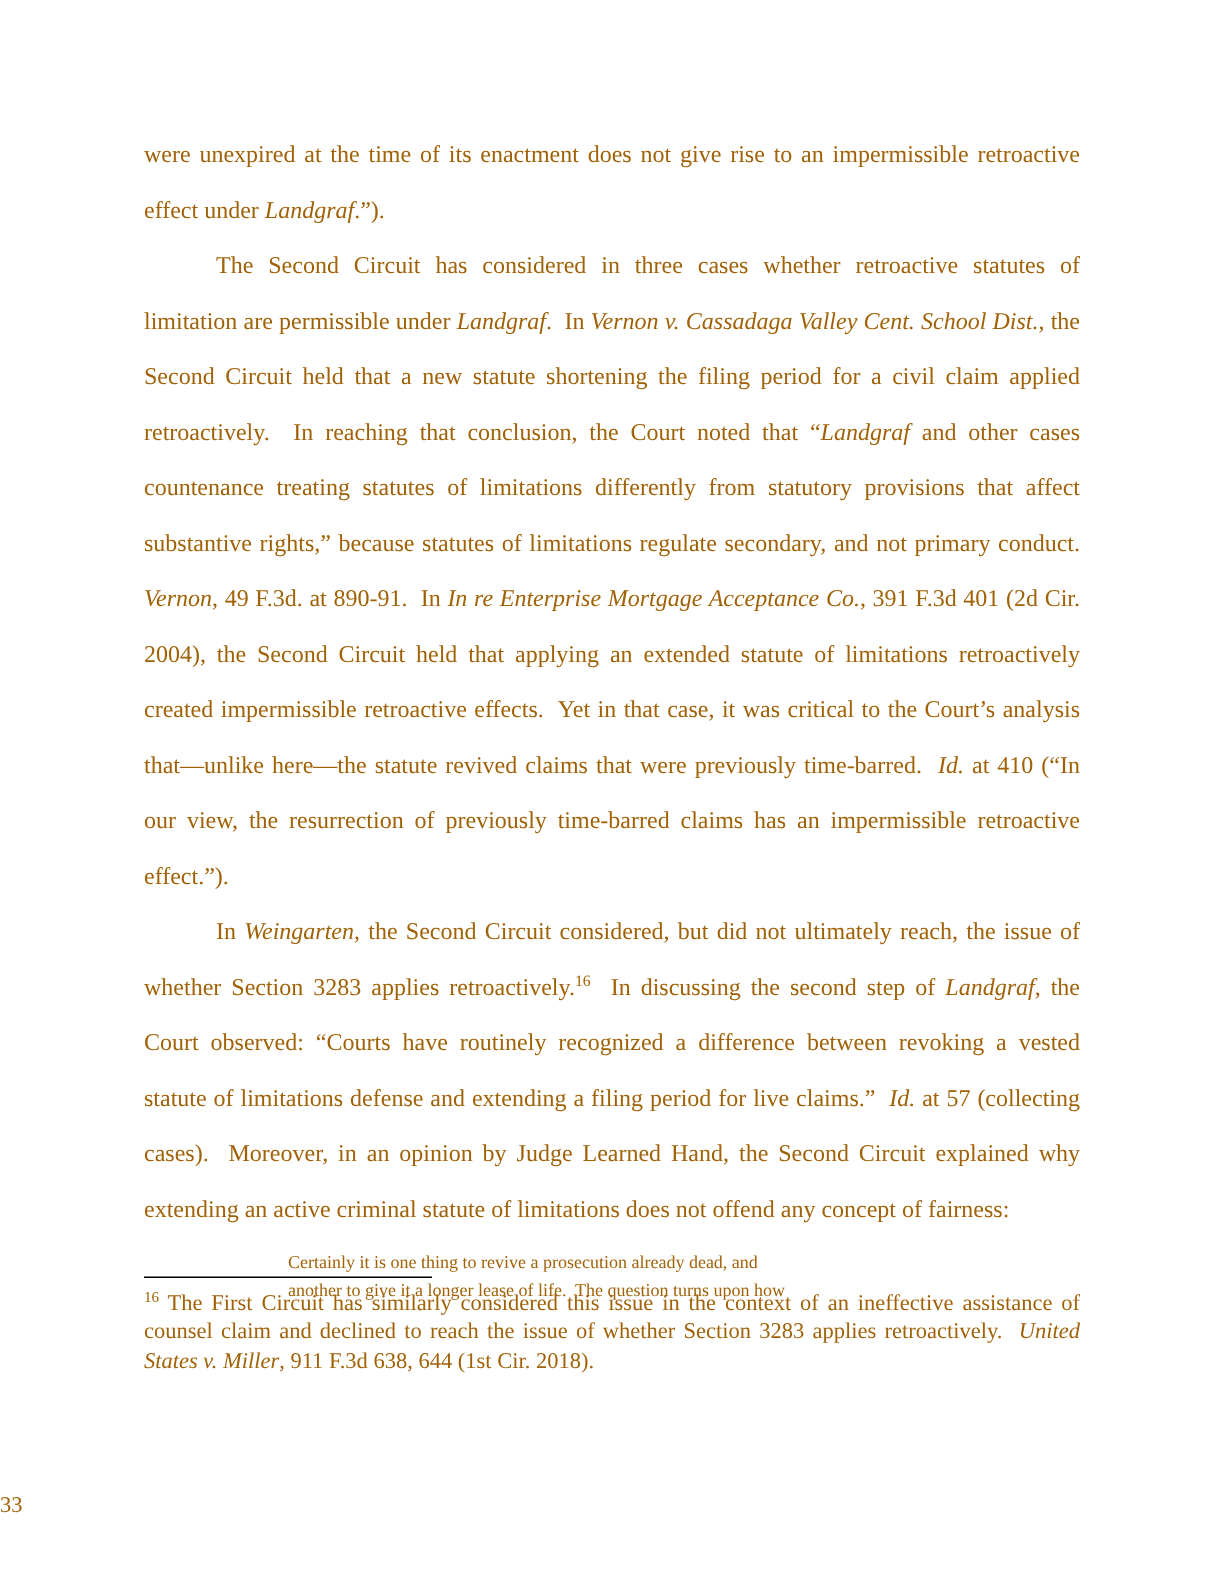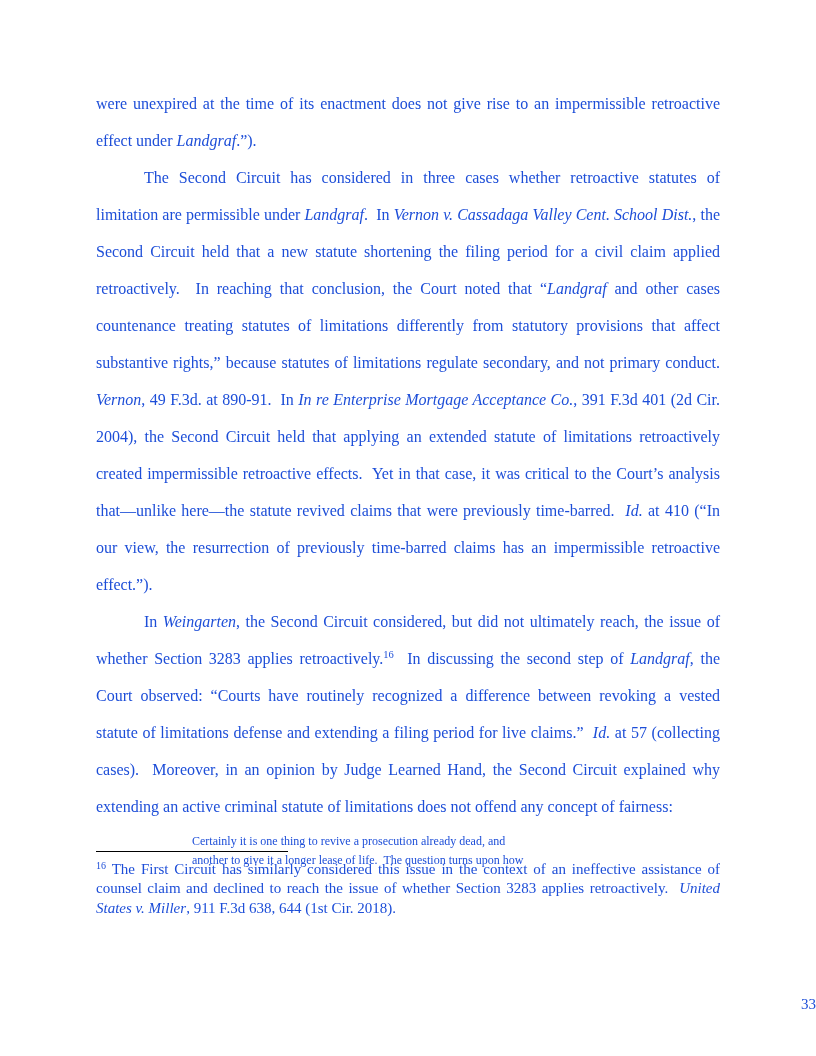--- a/index.html
+++ b/index.html
@@ -3,21 +3,21 @@
 <meta charset="utf-8">
 <style>
   * { box-sizing: border-box; }
   html, body { margin: 0; padding: 0; background: #ffffff; }
   .page {
     position: relative;
     width: 816px;
     height: 1056px;
     margin: 0 auto;
     background: #ffffff;
-    color: #1d4ed8;
+    color: #a16207;
     font-family: "Liberation Serif", "DejaVu Serif", serif;
     overflow: hidden;
   }
   .content {
     position: absolute;
     top: 85px;
     left: 96px;
     width: 624px;
   }
   .para {
@@ -62,21 +62,21 @@
   .fn-text sup.fn-mark {
     font-size: 10px;
     line-height: 0;
     vertical-align: 5px;
   }
   .page-number {
     position: absolute;
     left: 0;
     top: 995px;
     width: 100%;
-    text-align: right;
+    text-align: left;
     font-size: 15px;
     line-height: 19px;
   }
 </style>
 </head>
 <body>
 
 <div class="page">
 
   <main class="content">

